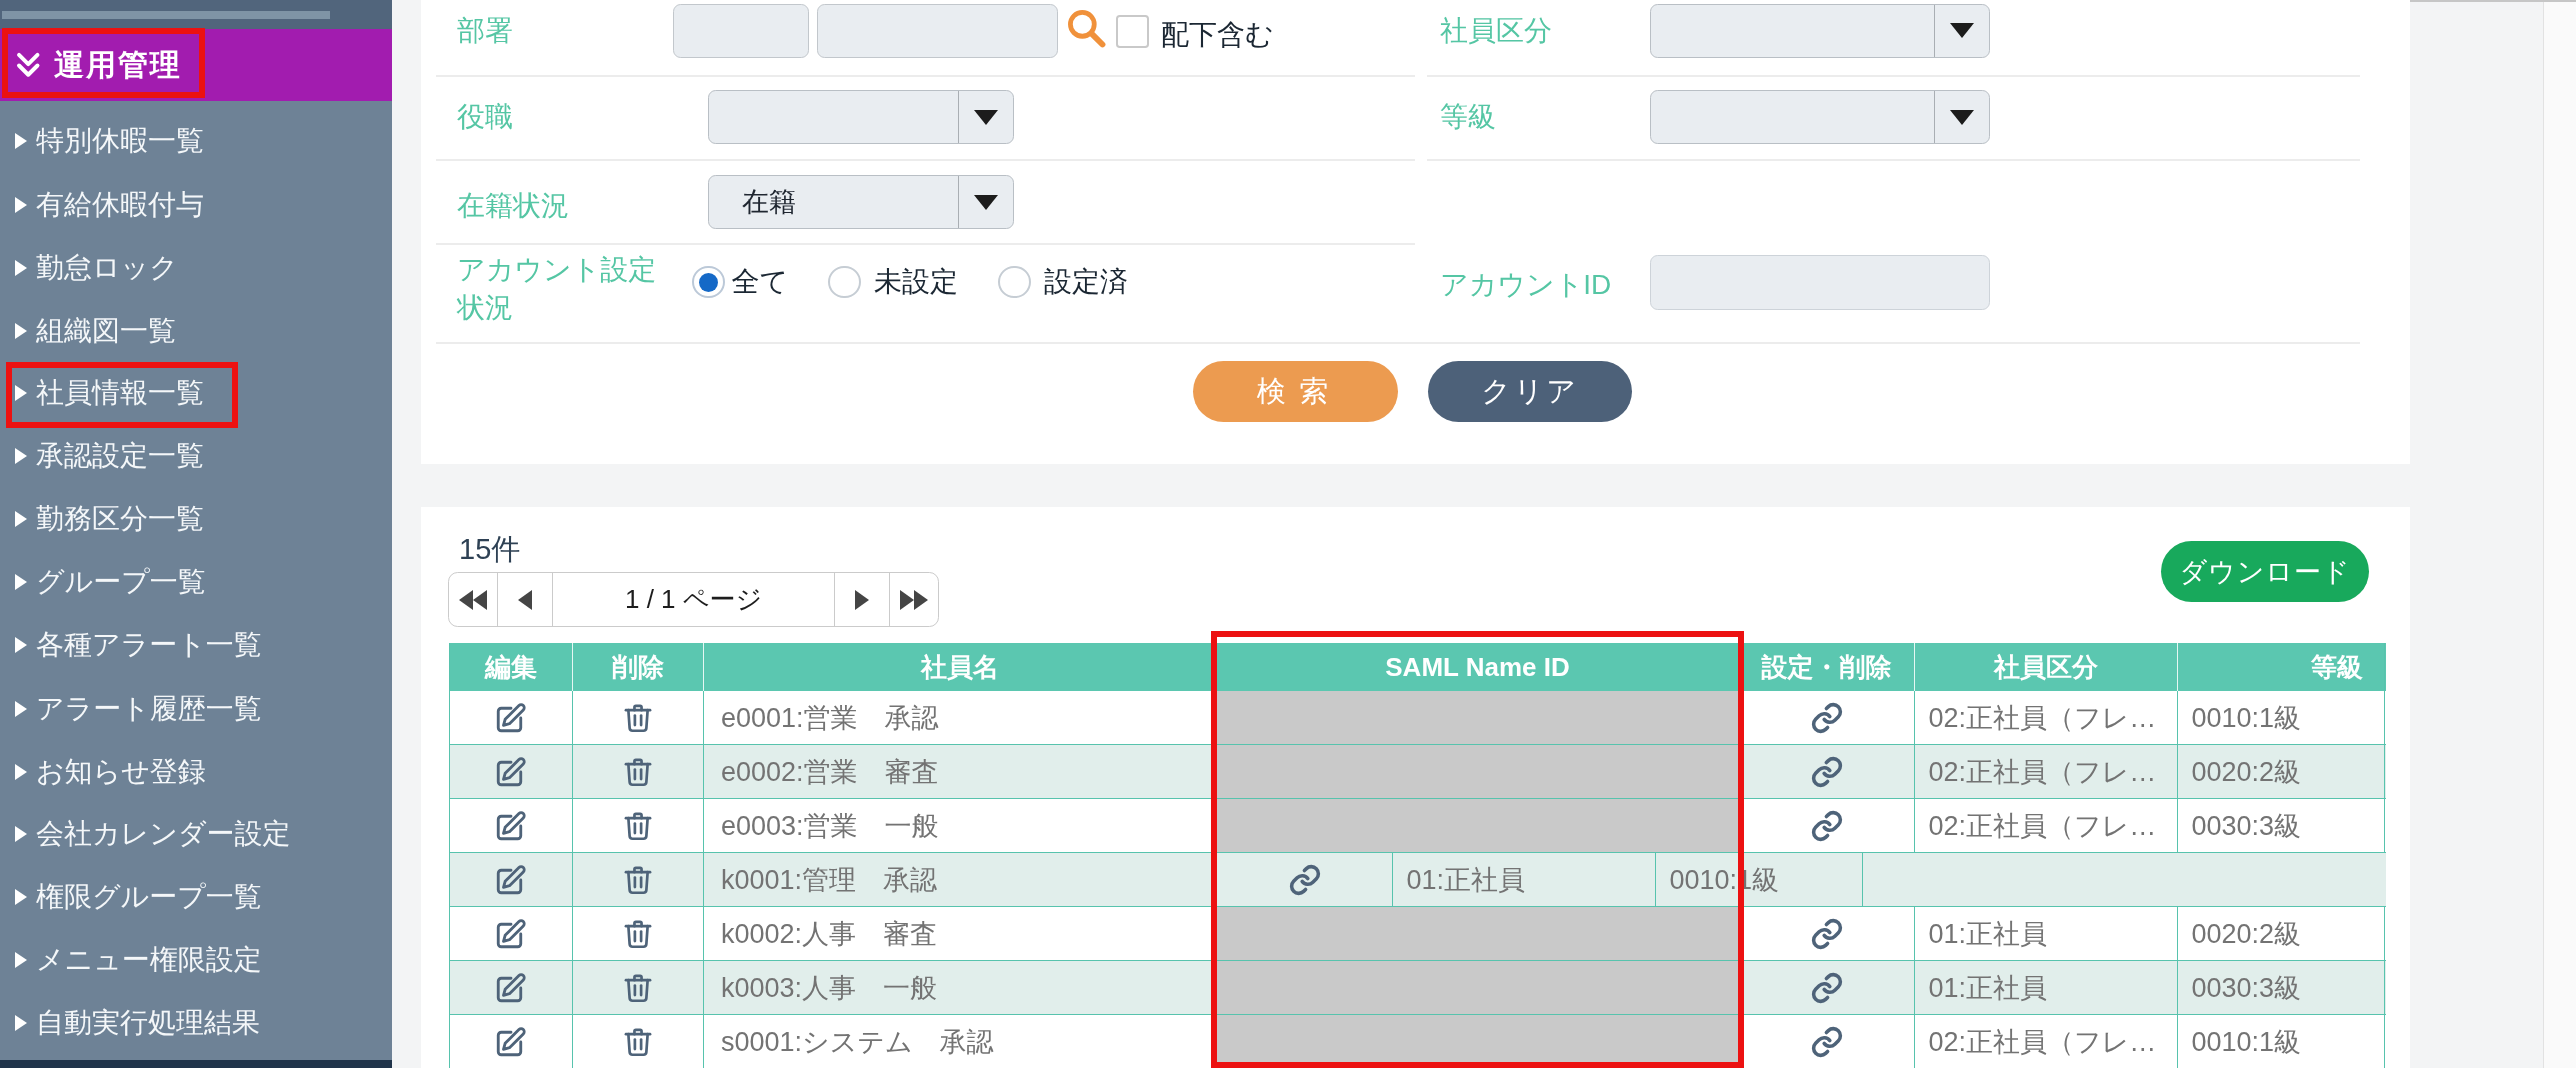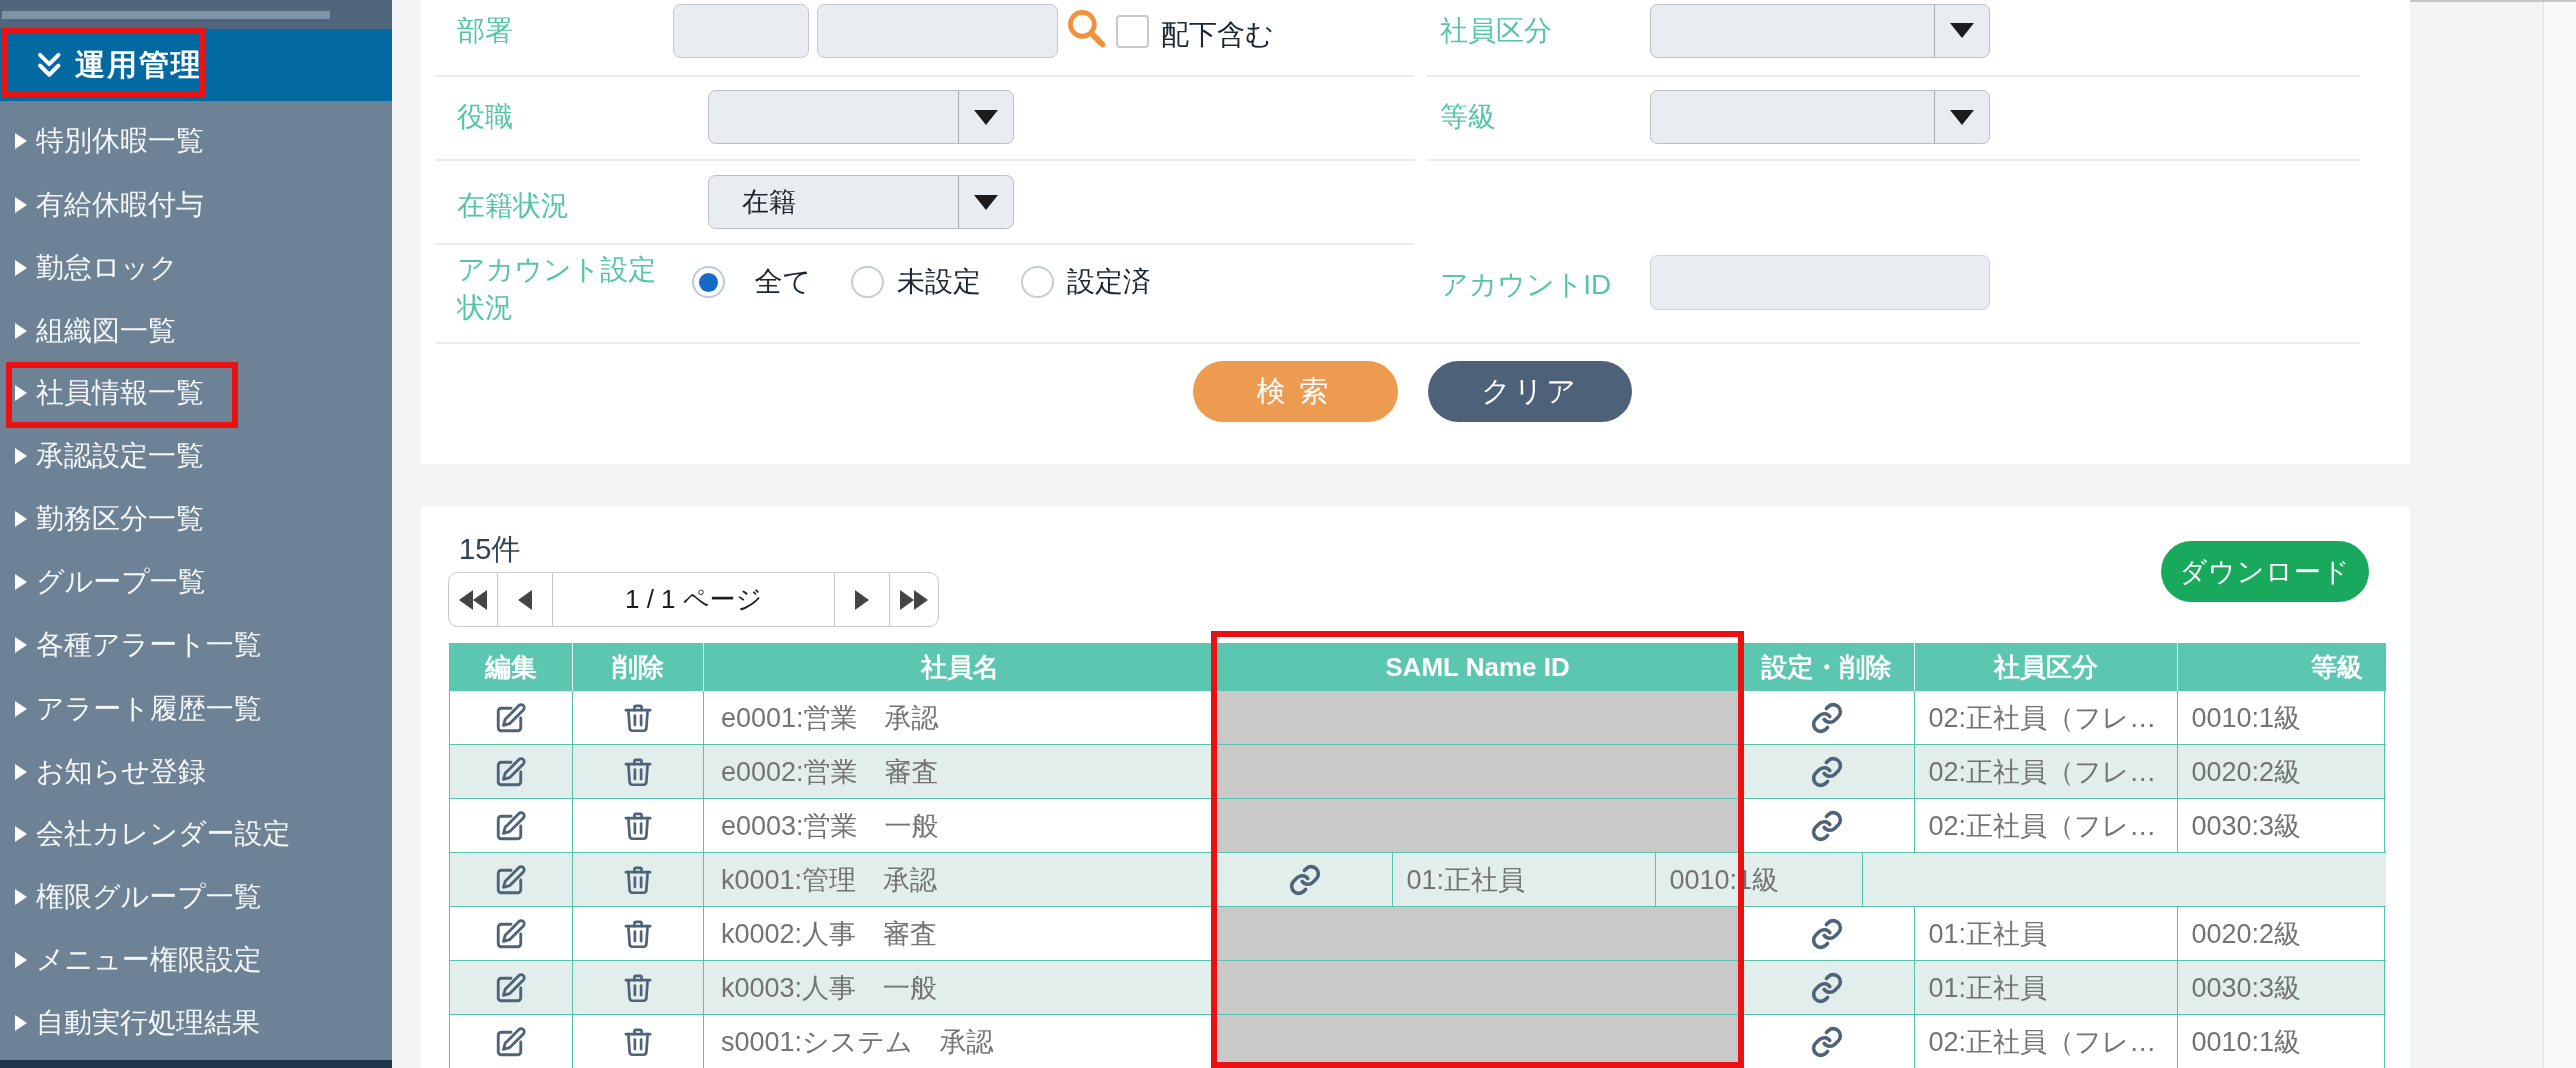--- a/index.html
+++ b/index.html
@@ -2,22 +2,22 @@
 <html><head>
 <meta charset="utf-8">
 <style>
   html,body{margin:0;padding:0;}
   .viewport{position:relative;width:2576px;height:1068px;overflow:hidden;background:#f3f4f5;
     font-family:"Liberation Sans","DejaVu Sans",sans-serif;color:#1f2c3a;}
   
   .sidebar{position:absolute;left:0;top:0;width:392px;height:1068px;background:#6e8296;}
   .sidebar-topband{position:absolute;left:0;top:0;width:392px;height:29px;background:#51657c;}
   .topband-bar{position:absolute;left:1.9px;top:10.5px;width:328px;height:8.6px;background:#7f94a6;}
-  .sidebar-header{position:absolute;left:0;top:29px;width:392px;height:72px;background:#0369a1;
-    display:flex;align-items:center;gap:9.6px;padding-left:33px;box-sizing:border-box;}
+  .sidebar-header{position:absolute;left:0;top:29px;width:392px;height:72px;background:#a21caf;
+    display:flex;align-items:center;gap:9.6px;padding-left:12px;box-sizing:border-box;}
   .sidebar-header .ttl{color:#fff;font-size:30px;font-weight:700;letter-spacing:1.9px;}
   .menu-item{position:absolute;left:15.3px;height:42px;display:flex;align-items:center;gap:8.6px;
     color:#f4f7f9;font-size:28px;font-weight:500;cursor:pointer;white-space:nowrap;}
   .bullet{width:0;height:0;border-top:8.6px solid transparent;border-bottom:8.6px solid transparent;
     border-left:12.4px solid #fff;flex:none;}
   .sidebar-footer{position:absolute;left:0;top:1060px;width:392px;height:7.6px;background:#20344a;}
   
   .topline{position:absolute;left:421px;top:0;width:2155px;height:1.9px;background:#c6c6c6;}
   .scroll-track{position:absolute;left:2543px;top:1.9px;width:32.5px;height:1066px;background:#fafafa;border-left:1px solid #e2e2e2;}
   
@@ -215,21 +215,21 @@
       <span class="val">在籍</span>
       <span class="arrow-box">
           <span class="tri-down"></span>
         </span>
     </div>
     <div class="divider" style="left:15.3px;top:243px;width:979px;"></div>
 
     <div class="flabel" style="left:36px;top:251px;width:210px;white-space:normal;line-height:38px;">アカウント設定状況</div>
     <div class="radio-group" style="left:271px;top:263px;gap:0;">
       <span class="radio sel"></span>
-      <span class="radio-label" style="margin-left:30px;">全て</span>
+      <span class="radio-label" style="margin-left:7px;">全て</span>
       <span class="radio" style="margin-left:40px;"></span>
       <span class="radio-label" style="margin-left:13.4px;">未設定</span>
       <span class="radio" style="margin-left:40px;"></span>
       <span class="radio-label" style="margin-left:13.4px;">設定済</span>
     </div>
 
     <div class="flabel" style="left:1019px;top:266px;">アカウントID</div>
     <input class="inp" style="left: 1229px; top: 255px; width: 340px; height: 55px; border-color: rgb(205, 211, 217);" value="">
     <div class="divider" style="left:15.3px;top:342px;width:1924px;"></div>
 

